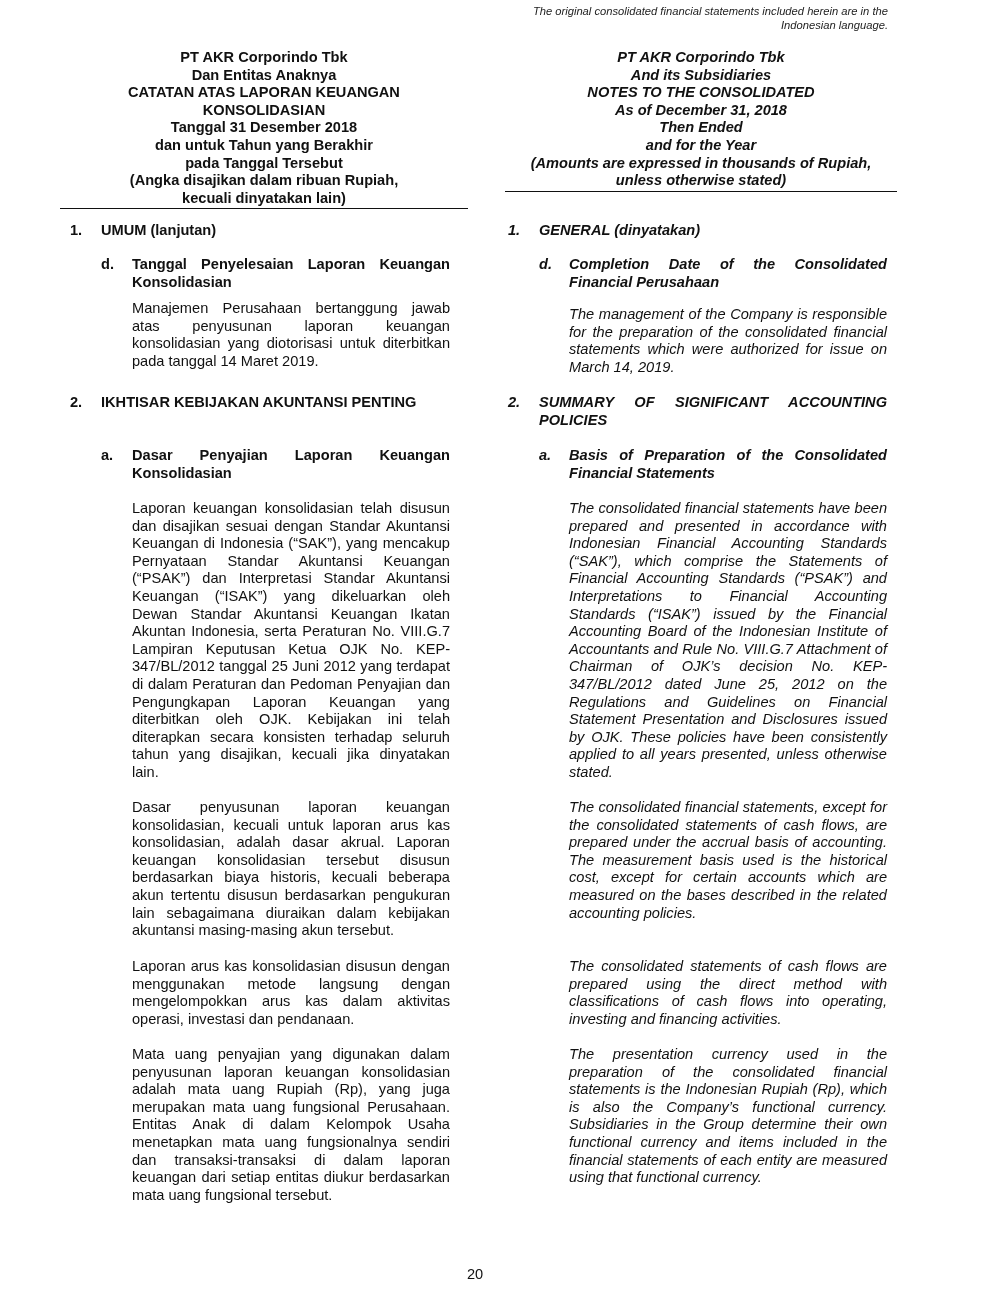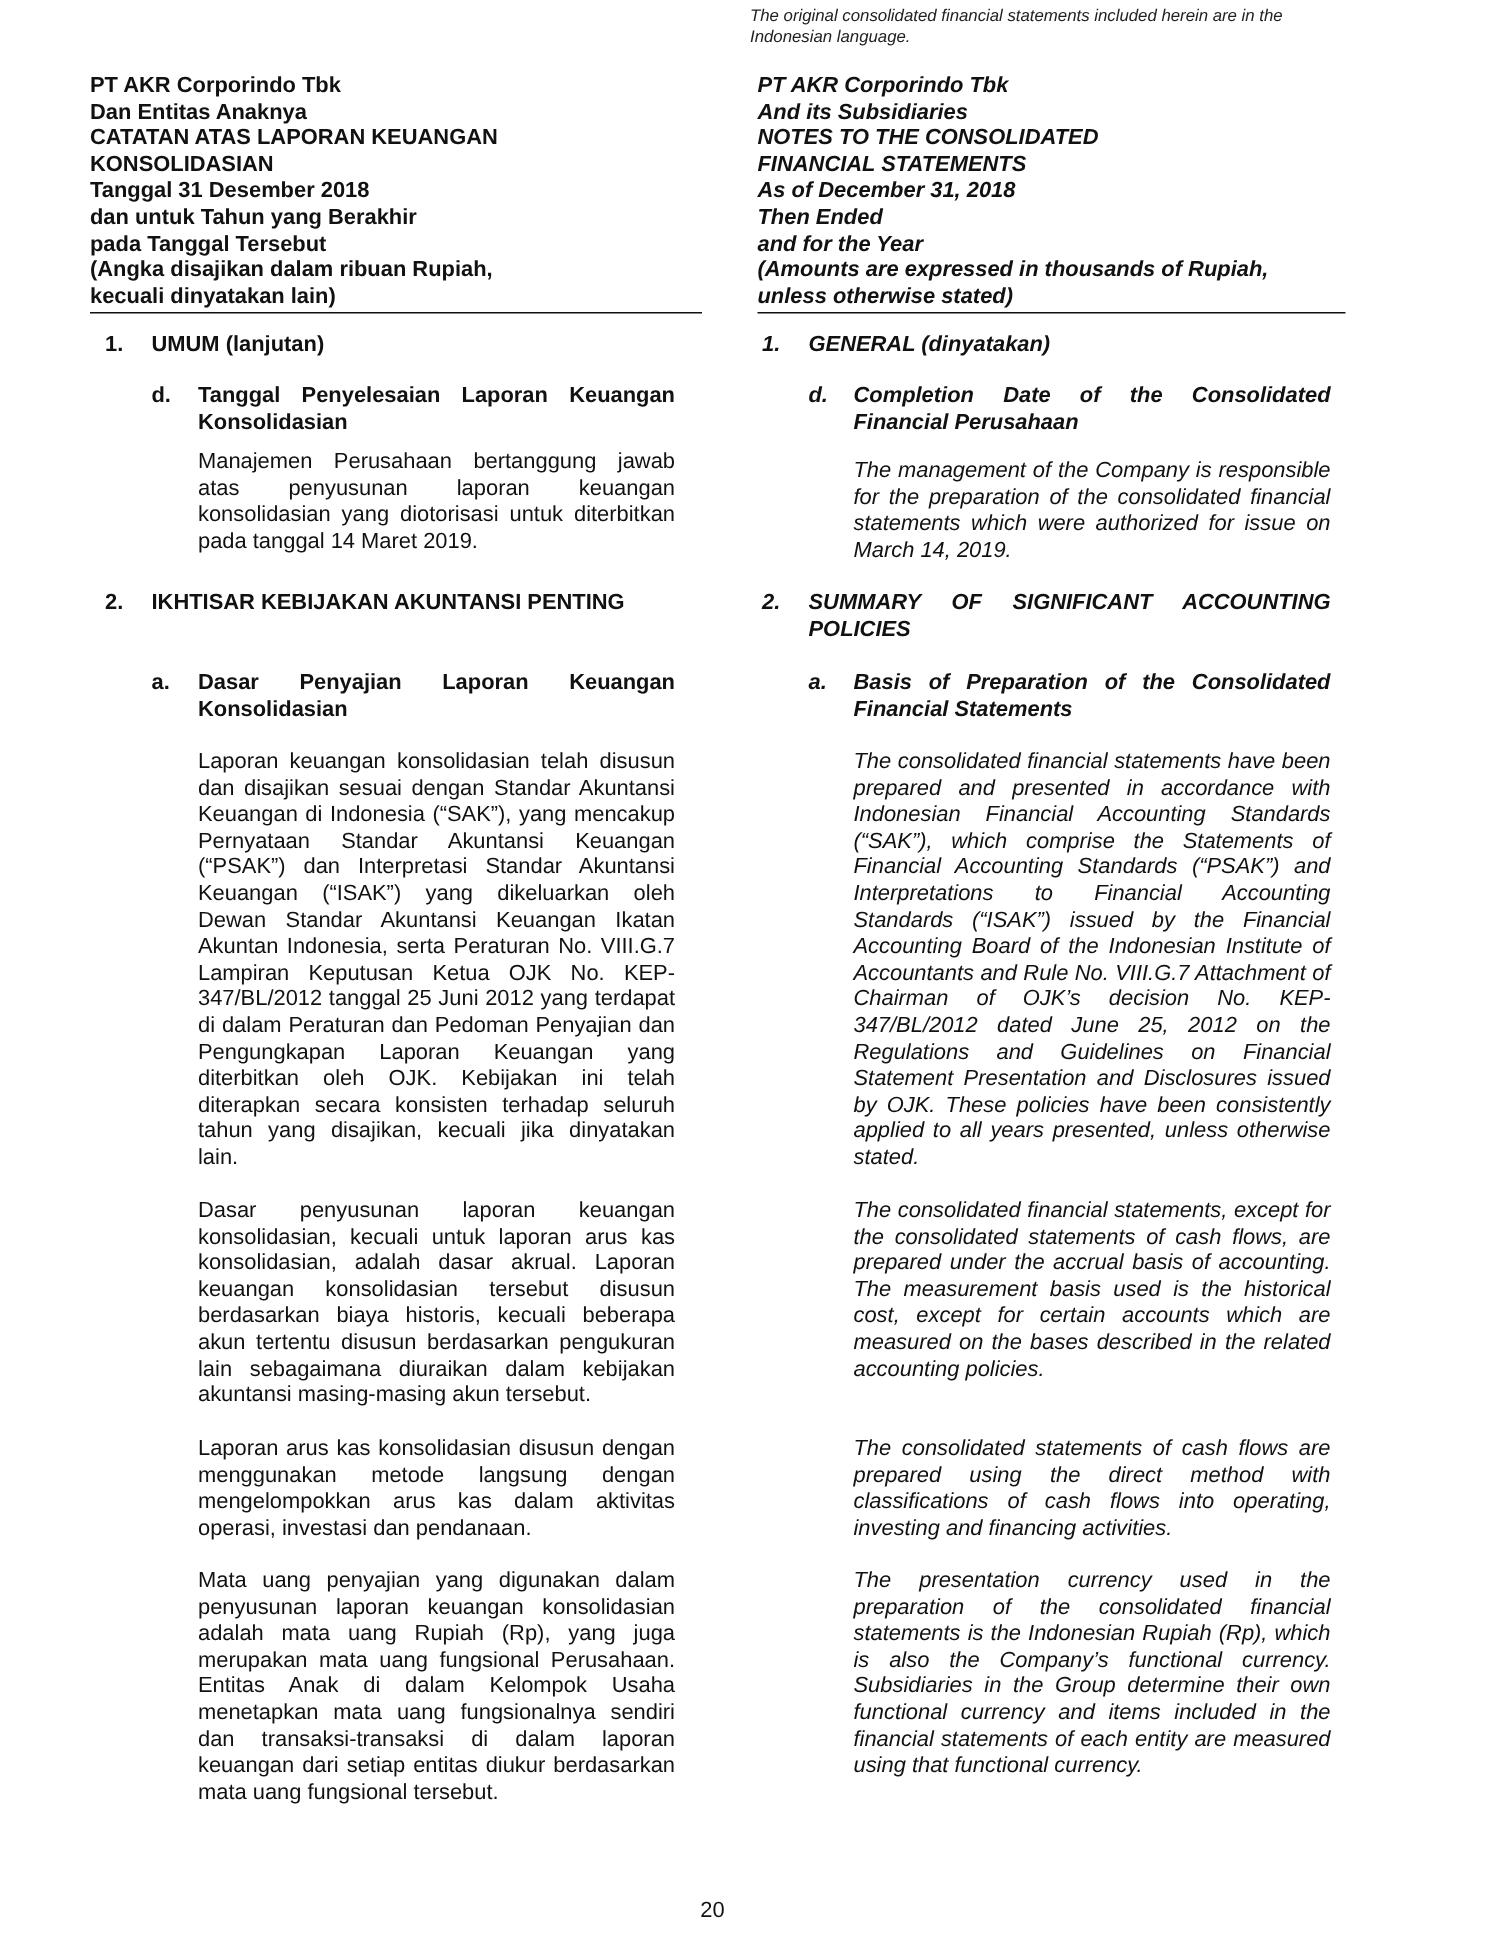--- a/index.html
+++ b/index.html
@@ -3,25 +3,25 @@
 <meta charset="utf-8">
 <style>
   html, body { margin: 0; padding: 0; background: #ffffff; }
   body {
     width: 1005px; height: 1292px; position: relative; overflow: hidden;
     font-family: "Liberation Sans", sans-serif; color: #111111;
     font-size: 14.6px; line-height: 17.6px;
   }
   .abs { position: absolute; }
   .note {
-    left: 500px; top: 4px; width: 388px; 
+    left: 500px; top: 4px; width: 388px; text-align: right;
     font-style: italic; font-size: 11.2px; line-height: 14px; color: #222;
   }
   .hdr {
-    font-weight: bold; font-size: 14.6px; line-height: 17.6px;
+    text-align: center; font-weight: bold; font-size: 14.6px; line-height: 17.6px;
     border-bottom: 1.6px solid #111; padding-bottom: 1px;
   }
   .hdr.left { left: 60px; top: 49px; width: 408px; }
   .hdr.right { left: 505px; top: 49px; width: 392px; font-style: italic; }
   .hdr div { white-space: nowrap; }
   .col { }
   .col.right { font-style: italic; }
   .num { position: absolute; font-weight: bold; }
   .heading { position: absolute; font-weight: bold; }
   .sublet { position: absolute; font-weight: bold; }
@@ -44,21 +44,20 @@
   <div>dan untuk Tahun yang Berakhir</div>
   <div>pada Tanggal Tersebut</div>
   <div>(Angka disajikan dalam ribuan Rupiah,</div>
   <div>kecuali dinyatakan lain)</div>
 </div>
 
 <div class="abs hdr right">
   <div>PT AKR Corporindo Tbk</div>
   <div>And its Subsidiaries</div>
   <div>NOTES TO THE CONSOLIDATED</div>
-  <div>FINANCIAL STATEMENTS</div>
   <div>As of December 31, 2018</div>
   <div>Then Ended</div>
   <div>and for the Year</div>
   <div>(Amounts are expressed in thousands of Rupiah,</div>
   <div>unless otherwise stated)</div>
 </div>
 
 <div class="col left">
   <div class="num" style="left:70px; top:222px;">1.</div>
   <div class="heading" style="left:101px; top:222px;">UMUM (lanjutan)</div>

